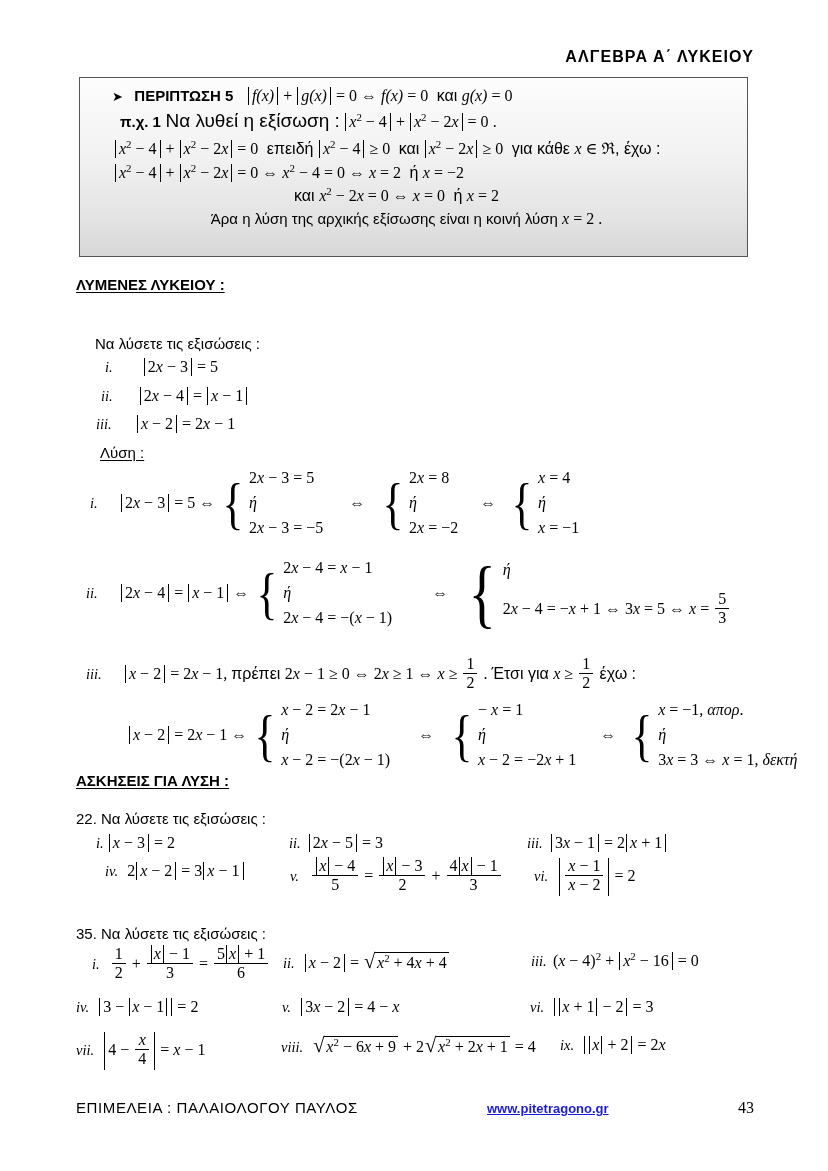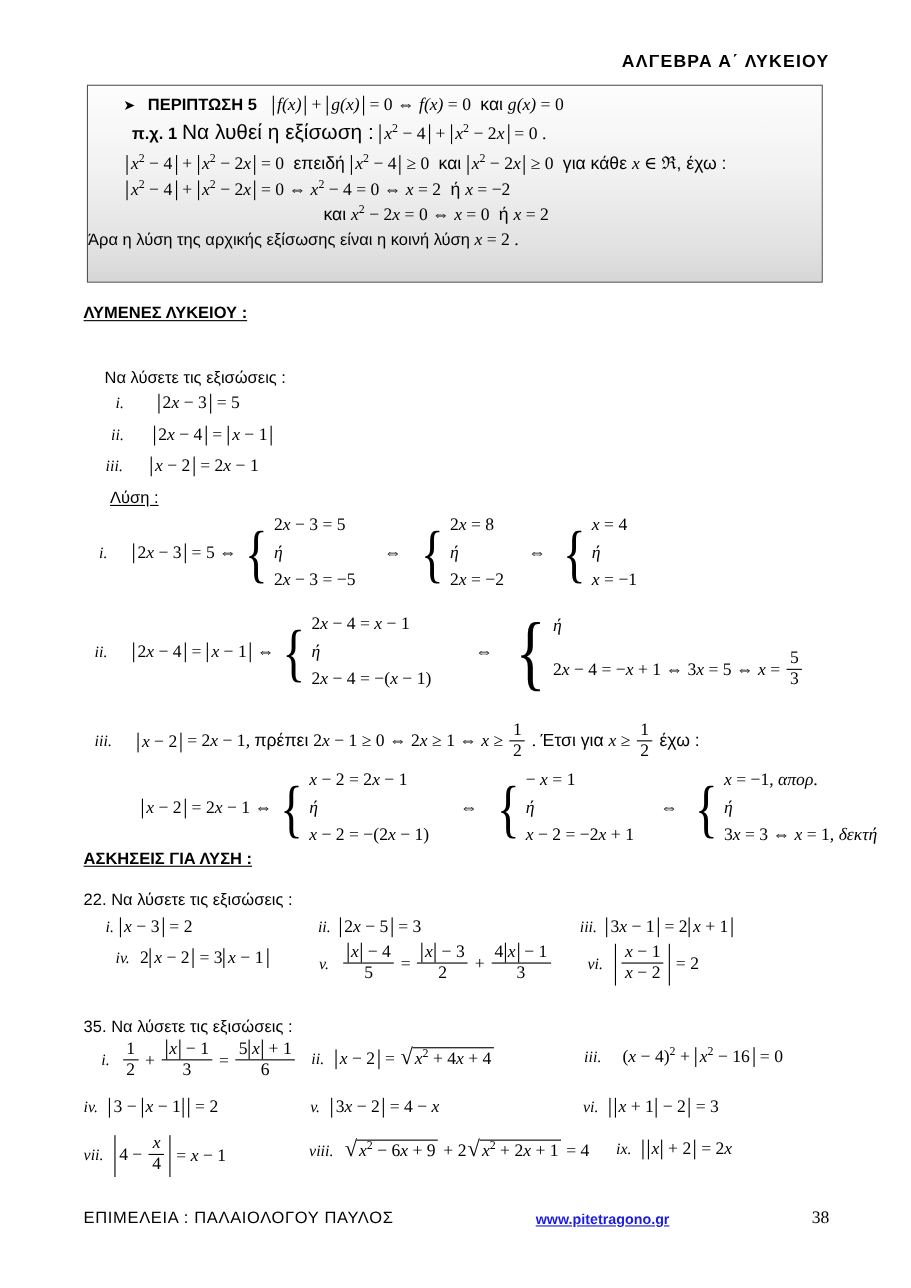--- a/index.html
+++ b/index.html
@@ -106,21 +106,21 @@
     </div>
 
     <div class="ln m" style="margin-left:20px;">
       <span class="abs">x<sup class="e">2</sup><span class="u">&nbsp;−&nbsp;4</span></span><span class="u">&nbsp;+&nbsp;</span><span class="abs">x<sup class="e">2</sup><span class="u">&nbsp;−&nbsp;2</span>x</span><span class="u">&nbsp;=&nbsp;0&nbsp;⇔&nbsp;</span>x<sup class="e">2</sup><span class="u">&nbsp;−&nbsp;4&nbsp;=&nbsp;0&nbsp;⇔&nbsp;</span>x<span class="u">&nbsp;=&nbsp;2&nbsp;</span><span class="gk">&nbsp;ή&nbsp;</span>x<span class="u">&nbsp;=&nbsp;−2</span>
     </div>
 
     <div class="ln m" style="text-align:center; margin-left:-34px;">
       <span class="gk">και&nbsp;</span>x<sup class="e">2</sup><span class="u">&nbsp;−&nbsp;2</span>x<span class="u">&nbsp;=&nbsp;0&nbsp;⇔&nbsp;</span>x<span class="u">&nbsp;=&nbsp;0&nbsp;</span><span class="gk">&nbsp;ή&nbsp;</span>x<span class="u">&nbsp;=&nbsp;2</span>
     </div>
 
-    <div class="ln" style="font-size:15px; margin-left:-14px;">
+    <div class="ln" style="text-align:center; font-size:15px; margin-left:-14px;">
       Άρα η λύση της αρχικής εξίσωσης είναι η κοινή λύση&nbsp;<span class="m">x<span class="u">&nbsp;=&nbsp;2</span></span><span class="m"><span class="u">&nbsp;.</span></span>
     </div>
   </div>
 
   <h2 class="sect" style="top:276px;">ΛΥΜΕΝΕΣ ΛΥΚΕΙΟΥ :</h2>
 
   <div class="blk" style="left:95px; top:335px;">Να λύσετε τις εξισώσεις :</div>
 
   <div class="blk" style="left:105px; top:358px;">
     <span class="rom">i.</span>
@@ -297,21 +297,21 @@
     </span>
   </div>
   <div class="blk" style="left:283px; top:952px;">
     <span class="rom">ii.</span>
     <span class="m" style="margin-left:5px;">
       <span class="abs">x<span class="u">&nbsp;−&nbsp;2</span></span><span class="u">&nbsp;=&nbsp;</span><span class="sqrt"><span class="rad">√</span><span class="body">x<sup class="e">2</sup><span class="u">&nbsp;+&nbsp;4</span>x<span class="u">&nbsp;+&nbsp;4</span></span></span>
     </span>
   </div>
   <div class="blk" style="left:531px; top:952px;">
     <span class="rom">iii.</span>
-    <span class="m" style="margin-left:15px;">
+    <span class="m" style="margin-left:2px;">
       <span class="u">(</span>x<span class="u">&nbsp;−&nbsp;4)</span><sup class="e">2</sup><span class="u">&nbsp;+&nbsp;</span><span class="abs">x<sup class="e">2</sup><span class="u">&nbsp;−&nbsp;16</span></span><span class="u">&nbsp;=&nbsp;0</span>
     </span>
   </div>
 
   <div class="blk" style="left:76px; top:998px;">
     <span class="rom">iv.</span>
     <span class="m" style="margin-left:5px;">
       <span class="abs"><span class="u">3&nbsp;−&nbsp;</span><span class="absn">x<span class="u">&nbsp;−&nbsp;1</span></span></span><span class="u">&nbsp;=&nbsp;2</span>
     </span>
   </div>
@@ -342,15 +342,15 @@
   </div>
   <div class="blk" style="left:560px; top:1036px;">
     <span class="rom">ix.</span>
     <span class="m" style="margin-left:5px;">
       <span class="abs"><span class="absn">x</span><span class="u">&nbsp;+&nbsp;2</span></span><span class="u">&nbsp;=&nbsp;2</span>x
     </span>
   </div>
 
   <div class="ftr-left">ΕΠΙΜΕΛΕΙΑ : ΠΑΛΑΙΟΛΟΓΟΥ ΠΑΥΛΟΣ</div>
   <a class="ftr-link" href="#">www.pitetragono.gr</a>
-  <div class="ftr-page">38</div>
+  <div class="ftr-page">43</div>
 
 </div>
 
 </body></html>

